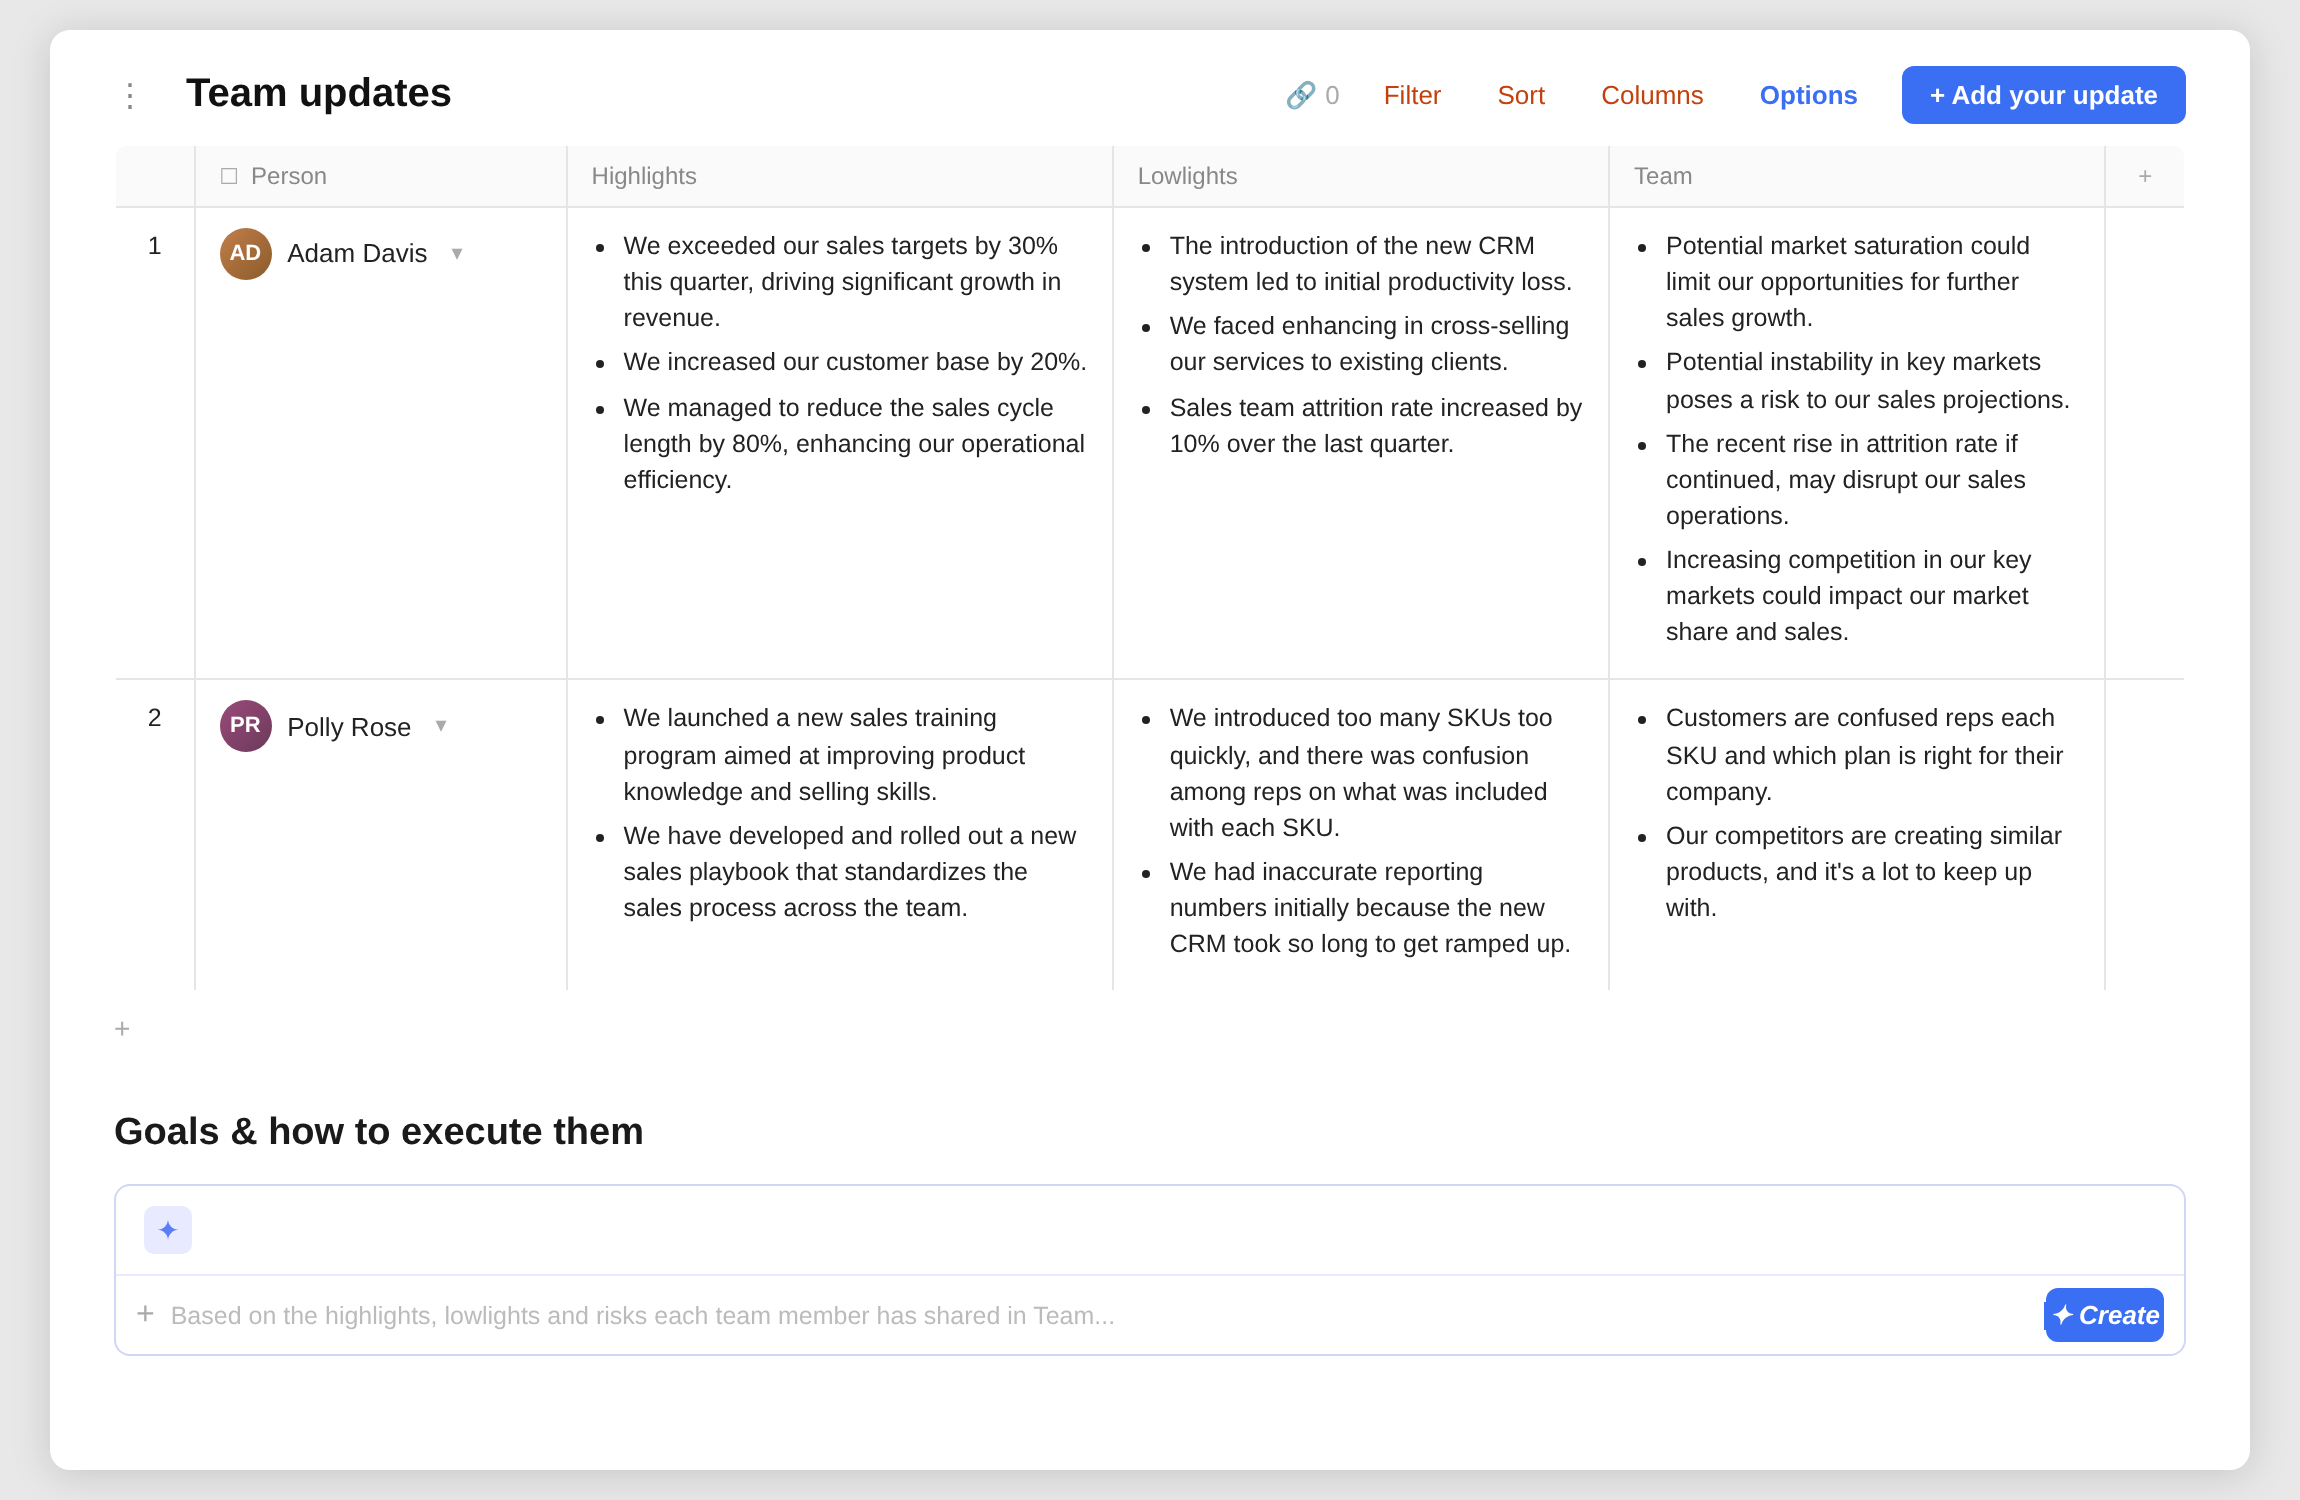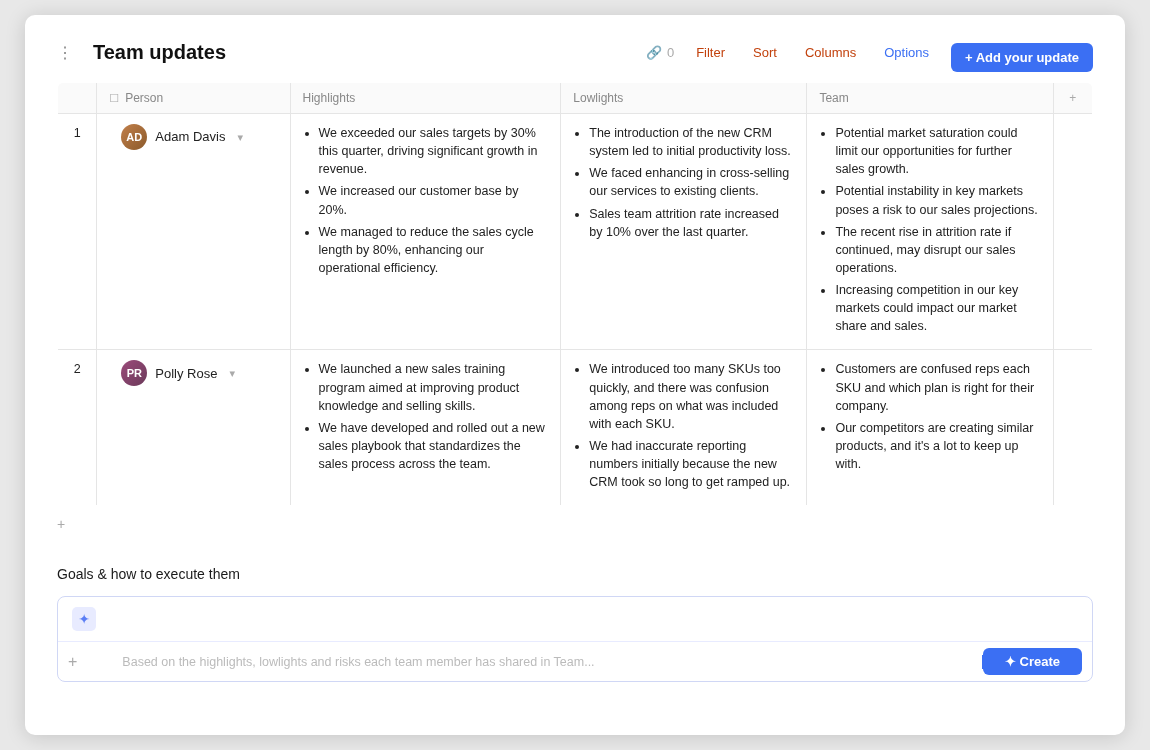--- a/index.html
+++ b/index.html
@@ -64,35 +64,34 @@
       background: none;
       border: none;
       cursor: pointer;
       font-size: 13px;
       color: #c2410c;
       padding: 4px 6px;
       border-radius: 4px;
     }
     .toolbar-btn.active {
       color: #3b6ff3;
-      font-weight: 400;
+      font-weight: 700;
     }
     .add-update-btn {
       background: #3b6ff3;
       color: #fff;
       border: none;
       border-radius: 6px;
       padding: 7px 14px;
       font-size: 13px;
       font-weight: 600;
       cursor: pointer;
       display: flex;
       align-items: center;
       gap: 6px;
-      margin-top: 10px;
     }
     
     .table-container {
       padding: 0 32px;
     }
     .table {
       width: 100%;
       border-collapse: collapse;
       border: 1px solid #e5e5e5;
       border-radius: 6px;
@@ -118,21 +117,20 @@
       line-height: 1.5;
       color: #222;
     }
     .table td:last-child { border-right: none; }
     .table tr:last-child td { border-bottom: none; }
     .person-cell {
       display: flex;
       align-items: center;
       gap: 8px;
       min-width: 120px;
-      margin-left: 12px;
     }
     .avatar {
       width: 26px;
       height: 26px;
       border-radius: 50%;
       display: flex;
       align-items: center;
       justify-content: center;
       font-size: 11px;
       font-weight: 600;
@@ -161,22 +159,22 @@
       display: flex;
       align-items: center;
       gap: 6px;
     }
     .th-icon { font-size: 11px; color: #aaa; }
     
     .goals-section {
       padding: 24px 32px 0 32px;
     }
     .goals-title {
-      font-size: 14px;
-      font-weight: 400;
+      font-size: 19px;
+      font-weight: 700;
       margin-bottom: 14px;
     }
     .ai-input-wrap {
       border: 1px solid #d0d7f5;
       border-radius: 8px;
       overflow: hidden;
       background: #fff;
     }
     .ai-input-header {
       display: flex;
@@ -202,34 +200,34 @@
     }
     .ai-plus {
       color: #aaa;
       font-size: 16px;
       margin-right: 8px;
     }
     .ai-placeholder {
       flex: 1;
       font-size: 12.5px;
       color: #bbb;
-      margin-left: 37px;
     }
     .create-btn {
       background: #3b6ff3;
       color: #fff;
       border: none;
       border-radius: 6px;
-      padding: 6px 22px;
+      padding: 6px 2px;
       font-size: 13px;
       font-weight: 600;
       cursor: pointer;
       display: flex;
       align-items: center;
       gap: 5px;
+      font-style: italic;
     }
     .cursor-indicator {
       width: 1px;
       height: 14px;
       background: #3b6ff3;
       display: inline-block;
       margin-left: 1px;
     }
     
     .num-col { width: 30px; text-align: center; color: #bbb; font-size: 12px; }

